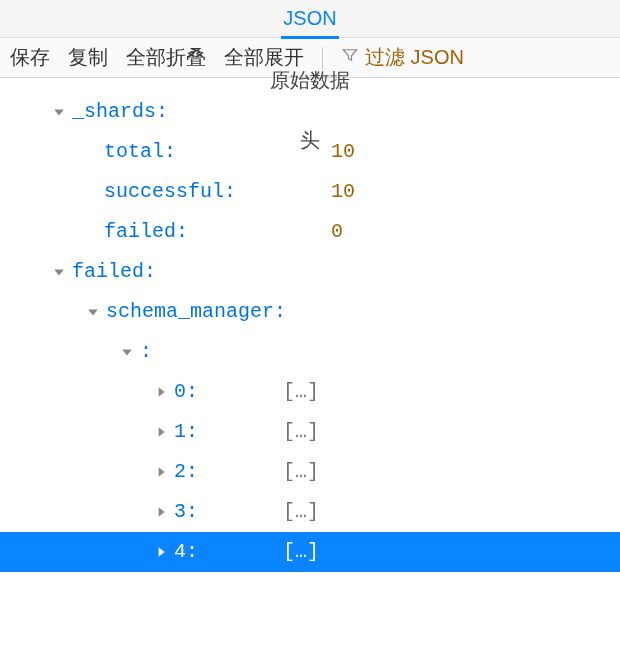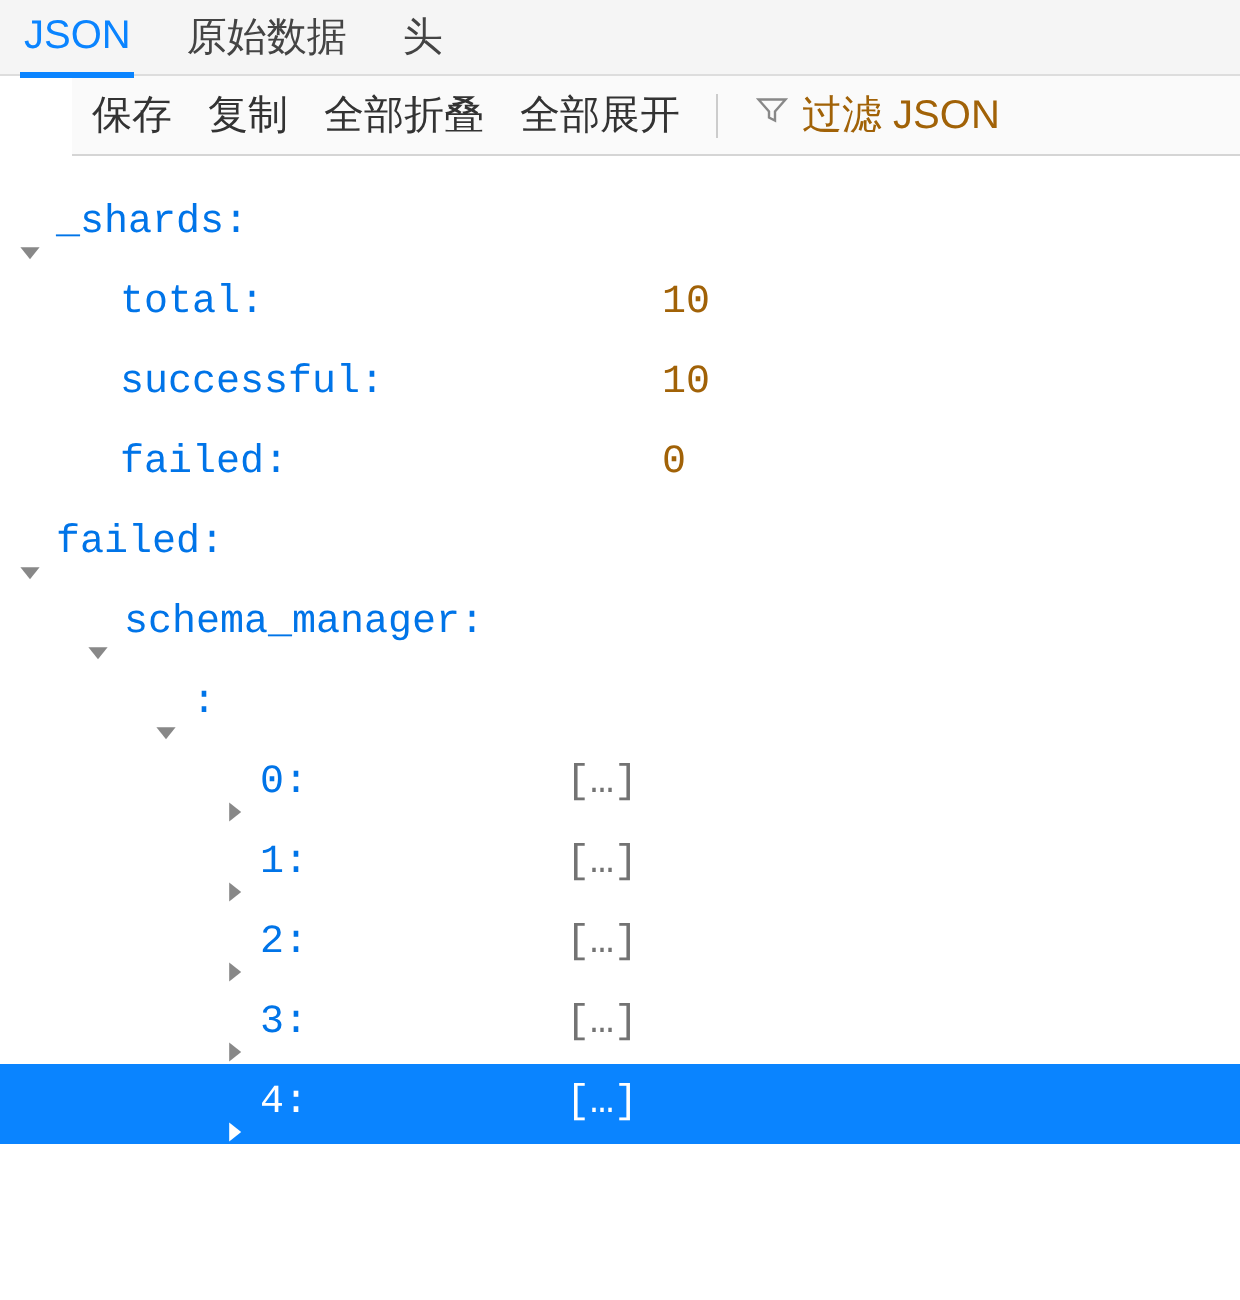--- a/index.html
+++ b/index.html
@@ -12,20 +12,21 @@
     color: #333;
   }
   .tabs {
     display: flex;
     align-items: center;
     background: #f5f5f5;
     border-bottom: 1px solid #ddd;
     padding: 0 10px;
     height: 38px;
     gap: 24px;
+    flex-direction: column;
   }
   .tab {
     font-size: 20px;
     color: #444;
     cursor: pointer;
     padding: 4px 2px;
     line-height: 28px;
   }
   .tab.active {
     color: #0a84ff;
@@ -33,21 +34,20 @@
     margin-bottom: -1px;
   }
   .toolbar {
     display: flex;
     align-items: center;
     background: #fafafa;
     border-bottom: 1px solid #d5d5d5;
     padding: 0 10px;
     height: 40px;
     gap: 18px;
-    margin-left: 36px;
   }
   .toolbar-btn {
     font-size: 20px;
     color: #333;
     cursor: pointer;
   }
   .toolbar-sep {
     width: 1px; height: 22px;
     background: #ccc;
   }
@@ -60,24 +60,25 @@
   }
   .filter svg { width: 18px; height: 18px; stroke: #888; fill: none; stroke-width: 1.6; }
   .tree {
     font-family: "Menlo","Consolas","Courier New",monospace;
     font-size: 20px;
     padding-top: 14px;
     user-select: none;
   }
   .row {
     display: flex;
-    align-items: flex-end;
+    align-items: center;
     height: 40px;
     line-height: 40px;
     white-space: pre;
+    padding-left: 44px;
   }
   .row.selected {
     background: #0a84ff;
     color: #fff;
   }
   .tw {
     display: inline-flex;
     align-items: center;
     justify-content: center;
     width: 18px;

